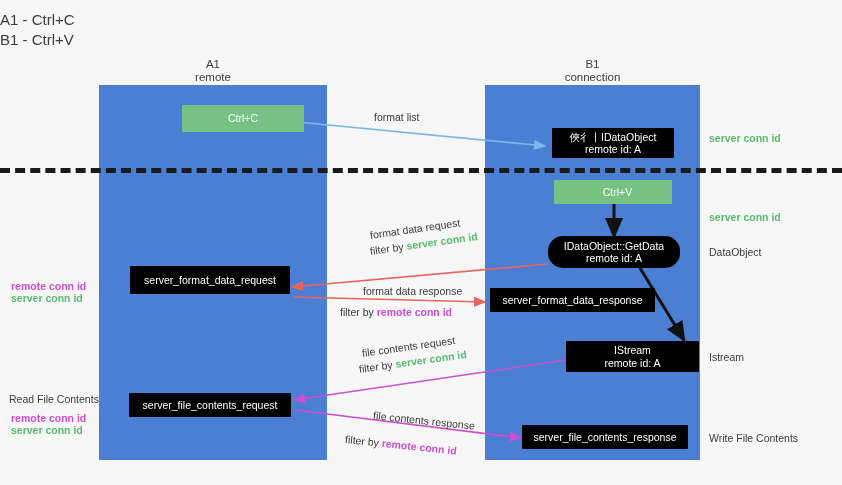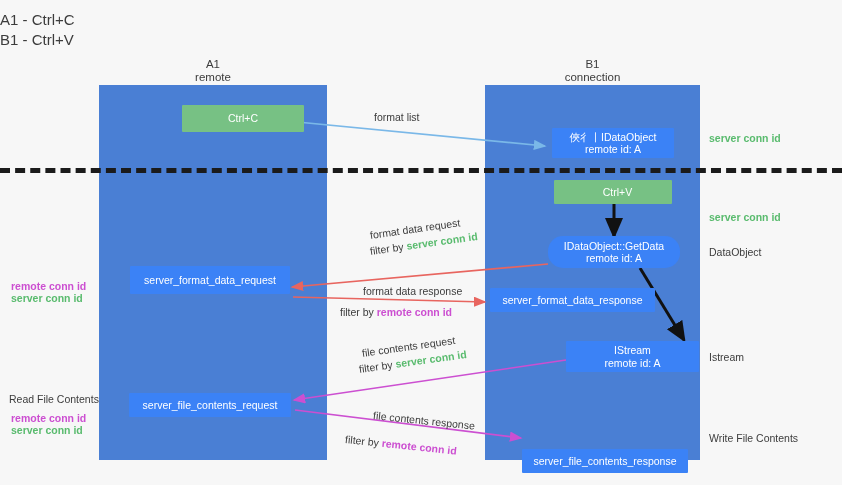--- a/index.html
+++ b/index.html
@@ -57,21 +57,21 @@
     align-items: center;
     justify-content: center;
     font-size: 10.5px;
     line-height: 12.5px;
     color: #ffffff;
     text-align: center;
     white-space: pre-line;
     border-radius: 1px;
   }
   .box.green { background: #77c184; }
-  .box.orange { background: #3b82f6; }
+  .box.orange { background: #000000; }
 
   .dash {
     position: absolute;
     left: 0;
     top: 168px;
     width: 842px;
     height: 0;
     border-top: 5px dashed #1b1b1b;
   }
 
@@ -162,21 +162,21 @@
 
   <div class="box orange" style="left:566px; top:341px; width:133px; height:31px;">IStream
 remote id: A</div>
 
   <div class="box orange" style="left:130px; top:266px; width:160px; height:28px;">server_format_data_request</div>
 
   <div class="box orange" style="left:490px; top:288px; width:165px; height:24px;">server_format_data_response</div>
 
   <div class="box orange" style="left:129px; top:393px; width:162px; height:24px;">server_file_contents_request</div>
 
-  <div class="box orange" style="left:522px; top:425px; width:166px; height:24px;margin-top:24px;">server_file_contents_response</div>
+  <div class="box orange" style="left:522px; top:425px; width:166px; height:24px;">server_file_contents_response</div>
 
   <div class="note" style="left:374px; top:110px;">format list</div>
 
   <div class="note rot-up" style="left:369px; top:228px;">format data request</div>
   <div class="note rot-up" style="left:369px; top:244px;"><span>filter by </span><span class="green-t">server conn id</span></div>
 
   <div class="note" style="left:363px; top:284px;">format data response</div>
   <div class="note" style="left:340px; top:305px;"><span>filter by </span><span class="pink-t">remote conn id</span></div>
 
   <div class="note rot-up" style="left:361px; top:346px;">file contents request</div>

